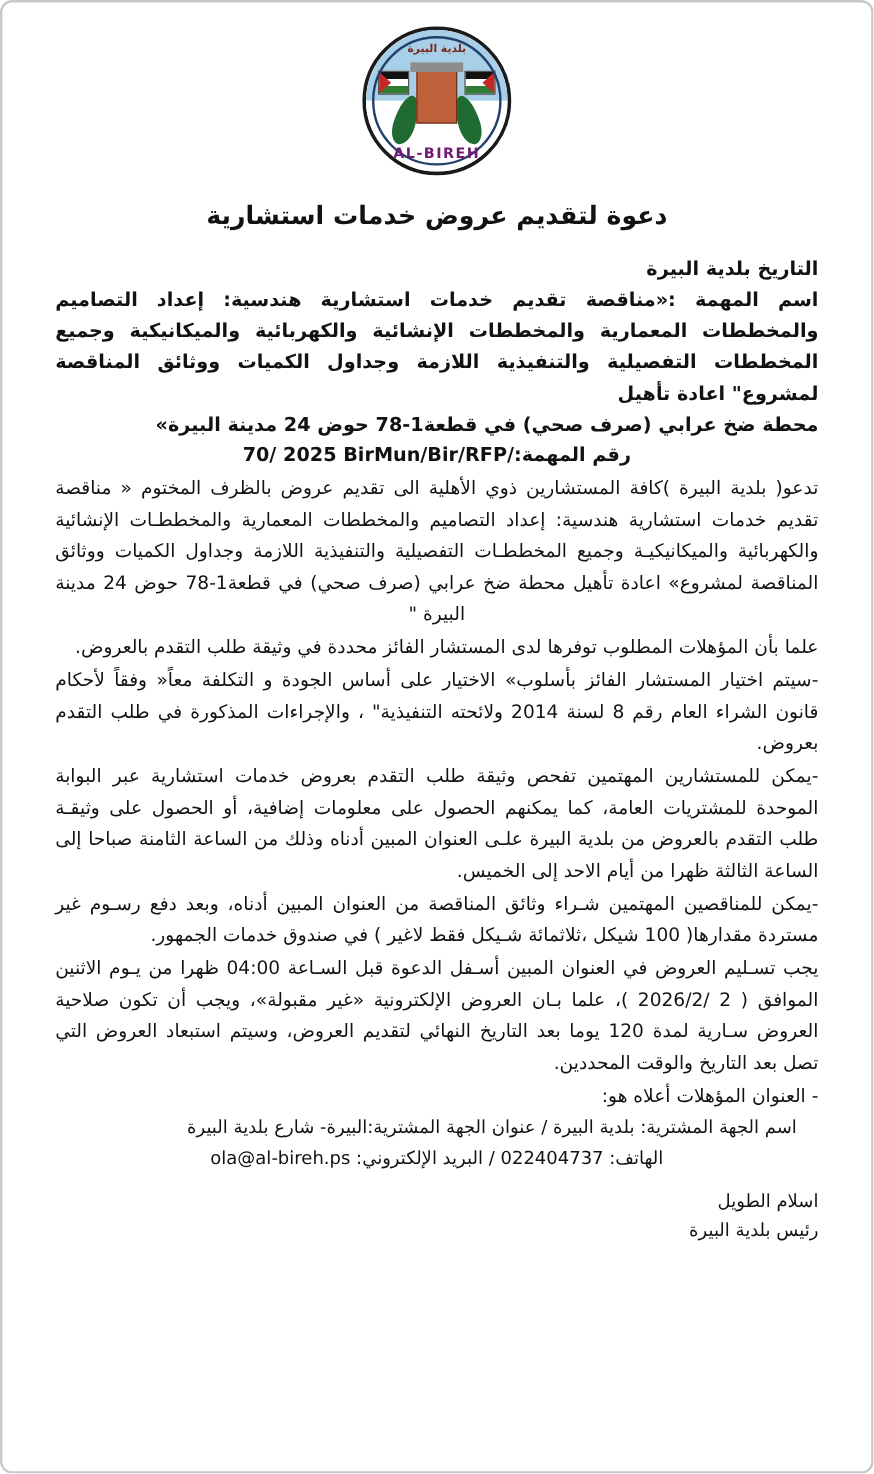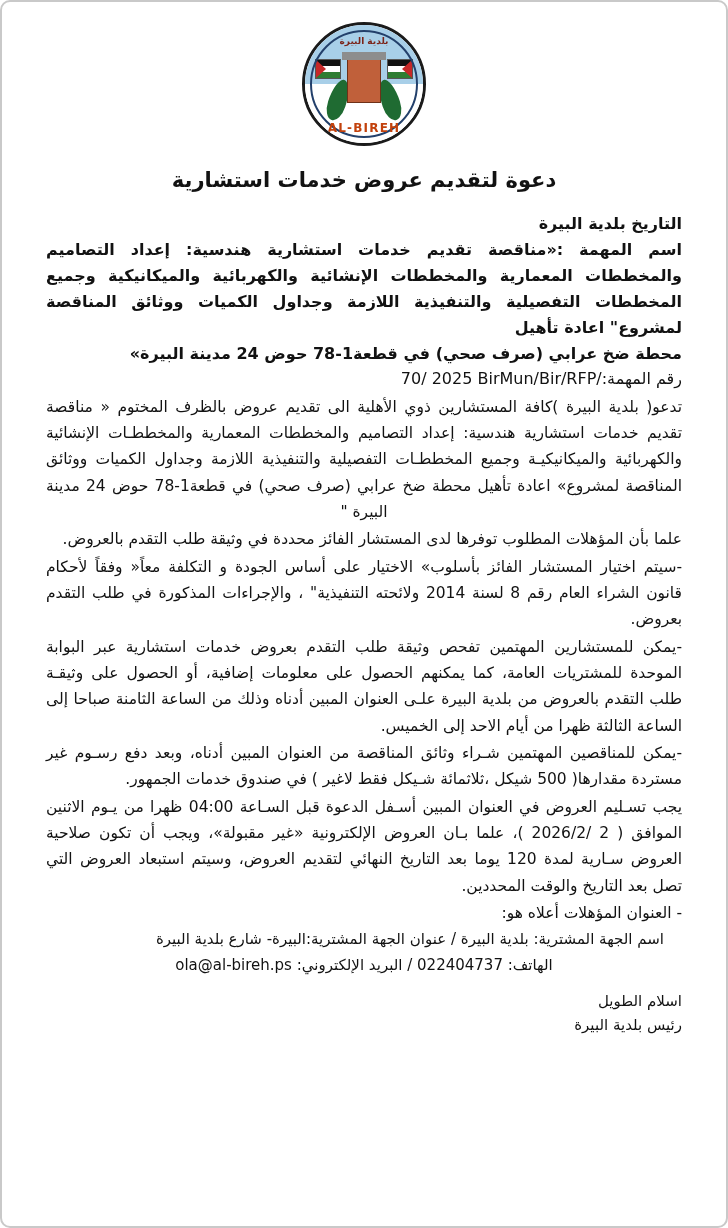--- a/index.html
+++ b/index.html
@@ -76,21 +76,21 @@
     letter-spacing: .3px;
   }
   .logo-en {
     position: absolute;
     bottom: 8px;
     left: 0;
     width: 100%;
     text-align: center;
     font-size: 12px;
     font-weight: bold;
-    color: #c2410c;
+    color: #701a75;
     letter-spacing: 1.2px;
     font-family: "DejaVu Sans", sans-serif;
   }
   .logo-tower {
     position: absolute;
     left: 50%;
     top: 34px;
     transform: translateX(-50%);
     width: 34px;
     height: 44px;
@@ -158,22 +158,22 @@
     text-align-last: right;
     line-height: 1.62;
     margin: 0 0 2px 0;
   }
   .bold-block .last-line {
     display: block;
     text-align: left;
   }
   .ref-line {
     font-size: 16px;
-    font-weight: normal;
-    text-align: right;
+    font-weight: bold;
+    text-align: center;
     margin: 0 0 6px 0;
     direction: rtl;
   }
   .ref-line .latin {
     direction: ltr;
     unicode-bidi: embed;
     font-family: "DejaVu Sans", "Liberation Sans", sans-serif;
   }
   .body-p {
     font-size: 15.5px;
@@ -242,21 +242,21 @@
   <div class="ref-line">
     <span>رقم المهمة:</span><span class="latin">70/</span>
     <span class="latin">2025</span>
     <span class="latin">BirMun/Bir/RFP/</span>
   </div>
 
   <p class="body-p center-last">تدعو( بلدية البيرة  )كافة المستشارين ذوي الأهلية الى تقديم عروض بالظرف المختوم « مناقصة تقديم خدمات استشارية هندسية: إعداد التصاميم والمخططات المعمارية والمخططـات الإنشائية والكهربائية والميكانيكيـة وجميع المخططـات التفصيلية والتنفيذية اللازمة وجداول الكميات ووثائق المناقصة لمشروع» اعادة تأهيل محطة ضخ عرابي  (صرف صحي)  في قطعة1-78 حوض 24 مدينة البيرة  "</p>
   <p class="body-p">علما بأن المؤهلات المطلوب توفرها لدى المستشار الفائز محددة في وثيقة طلب التقدم بالعروض.</p>
   <p class="body-p">-سيتم اختيار المستشار الفائز بأسلوب» الاختيار على أساس الجودة و التكلفة معاً« وفقاً لأحكام قانون الشراء العام رقم 8 لسنة 2014 ولائحته التنفيذية" ، والإجراءات المذكورة في طلب التقدم بعروض.</p>
   <p class="body-p">-يمكن للمستشارين المهتمين تفحص وثيقة طلب التقدم بعروض خدمات استشارية عبر البوابة الموحدة للمشتريات العامة، كما يمكنهم الحصول على معلومات إضافية، أو الحصول على وثيقـة طلب التقدم بالعروض من بلدية البيرة علـى العنوان المبين أدناه وذلك من الساعة الثامنة صباحا إلى الساعة  الثالثة ظهرا من أيام الاحد إلى الخميس.</p>
-  <p class="body-p">-يمكن للمناقصين المهتمين شـراء وثائق المناقصة من العنوان المبين أدناه، وبعد دفع رسـوم غير مستردة مقدارها( 500 شيكل ،ثلاثمائة شـيكل فقط لاغير ) في صندوق خدمات الجمهور.</p>
+  <p class="body-p">-يمكن للمناقصين المهتمين شـراء وثائق المناقصة من العنوان المبين أدناه، وبعد دفع رسـوم غير مستردة مقدارها( 100 شيكل ،ثلاثمائة شـيكل فقط لاغير ) في صندوق خدمات الجمهور.</p>
   <p class="body-p">يجب تسـليم العروض في العنوان المبين أسـفل الدعوة قبل السـاعة 04:00 ظهرا من يـوم الاثنين الموافق ( 2 /2026/2 )، علما بـان العروض الإلكترونية «غير مقبولة»، ويجب أن تكون صلاحية العروض سـارية لمدة 120 يوما بعد التاريخ النهائي لتقديم العروض، وسيتم استبعاد العروض التي تصل بعد التاريخ والوقت المحددين.</p>
   <p class="body-p">- العنوان المؤهلات أعلاه هو:</p>
 
   <div class="contact-line indent">اسم الجهة المشترية:  بلدية البيرة / عنوان الجهة المشترية:البيرة- شارع بلدية البيرة</div>
   <div class="contact-line center">
     <span>الهاتف:</span>
     <span class="latin">022404737</span>
     <span>/</span>
     <span>البريد الإلكتروني:</span>
     <span class="latin">ola@al-bireh.ps</span>

